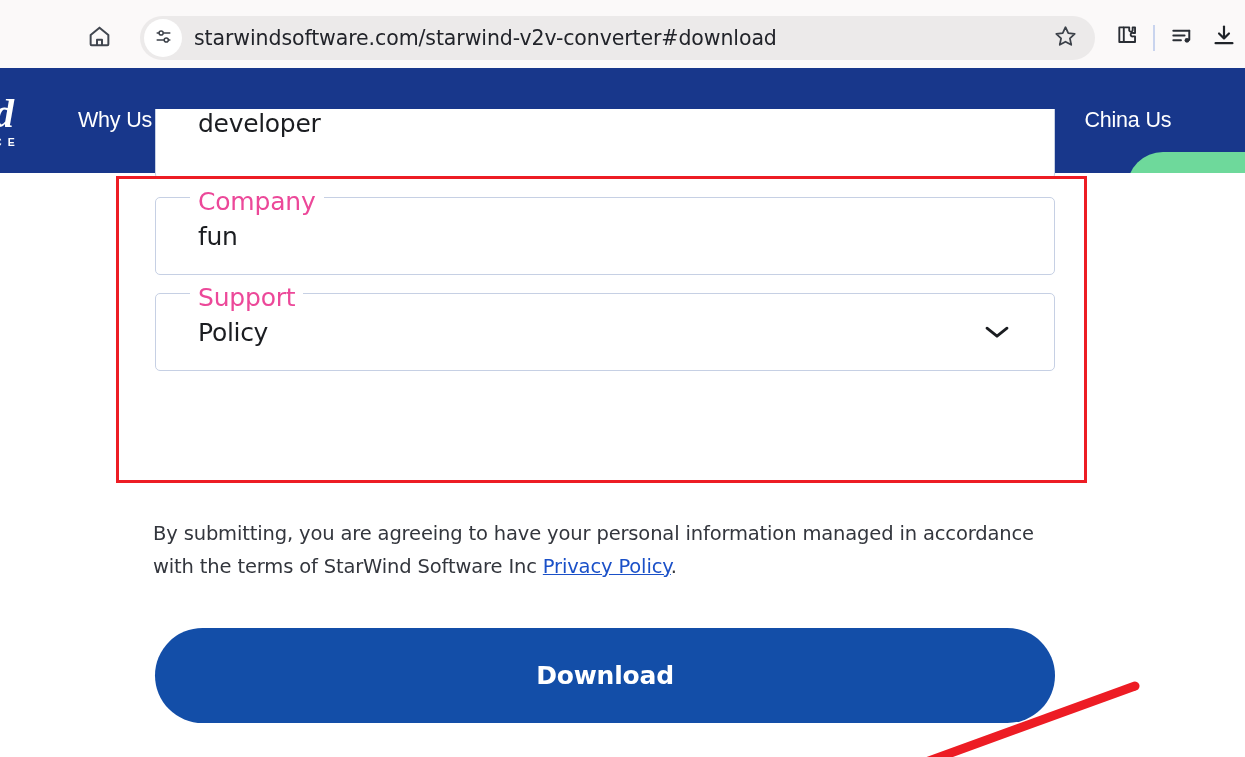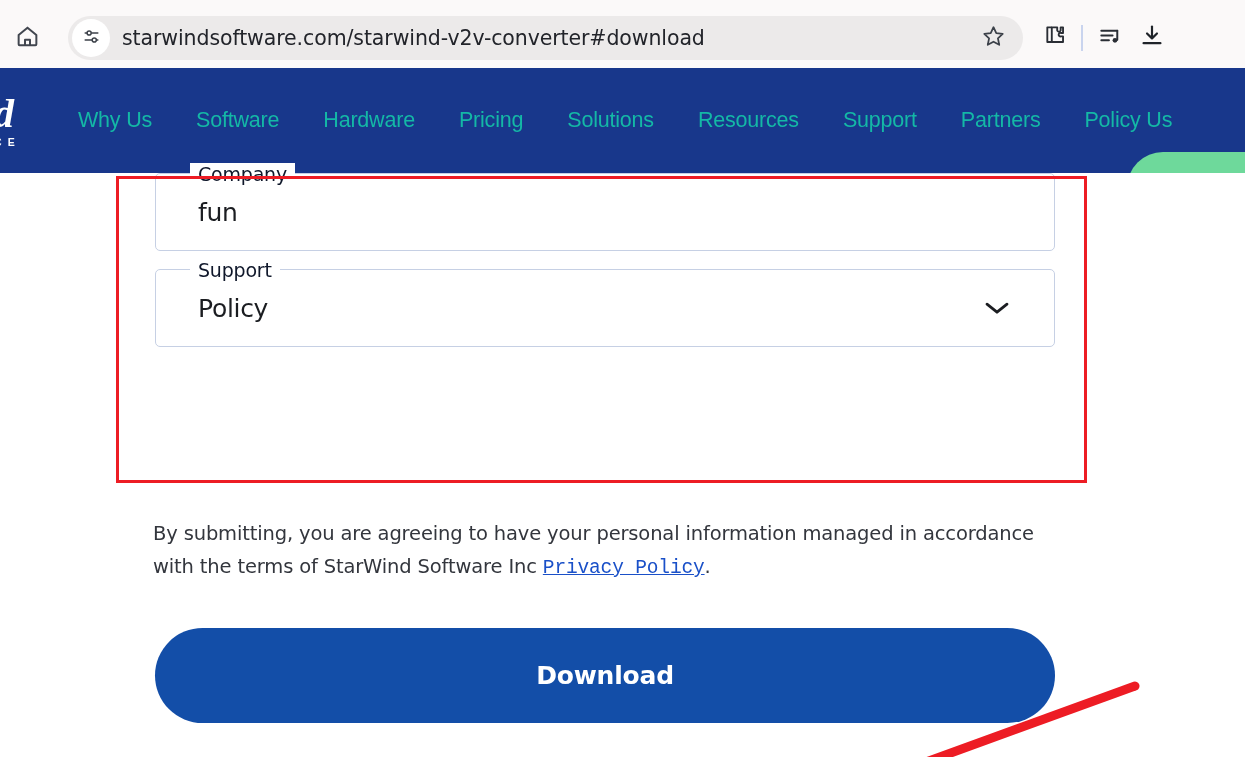--- a/index.html
+++ b/index.html
@@ -9,21 +9,21 @@
     background: #ffffff;
     font-family: "Liberation Sans", sans-serif;
     overflow: hidden;
   }
   .screen { position: relative; width: 1245px; height: 757px; background:#fff; }
 
   
   .browser-bar {
     position: absolute; left:0; top:0; width:1245px; height:76px;
     background:#fbf9f9;
-    display:flex; align-items:center;
+    display:flex; align-items:center;justify-content:flex-end;
   }
   .home-btn {
     width:46px; height:46px; margin-left:4px;
     display:flex; align-items:center; justify-content:center;
     border-radius:50%; flex:0 0 auto;
   }
   .omnibox {
     flex:1 1 auto; height:44px; margin-left:18px; margin-right:10px;
     background:#eceaea; border-radius:22px;
     display:flex; align-items:center; padding-right:8px;
@@ -65,21 +65,21 @@
     line-height:40px; color:#ffffff; margin-left:-6px;
   }
   .logo-sub {
     font-size:10.5px; font-weight:bold; letter-spacing:1.6px;
     color:#ffffff; margin-top:2px; margin-left:-6px;
   }
   .nav-links {
     display:flex; align-items:center; margin-left:56px; gap:0px;
   }
   .nav-link {
-    color:#14b8a6; font-size:21.5px; padding:0 22px;
+    color:#ffffff; font-size:21.5px; padding:0 22px;
     white-space:nowrap; text-decoration:none; letter-spacing:-0.2px;
   }
   .nav-cta {
     position:absolute; right:-62px; top:84px;
     height:72px; min-width:180px;
     background:#6ed99b; border-radius:36px;
     display:flex; align-items:center; padding-left:46px;
     color:#ffffff; font-size:22px; font-weight:bold; white-space:nowrap;
   }
 
@@ -91,21 +91,21 @@
   .mui-field {
     position:relative; width:900px; height:78px;
     border:1px solid #c6d0e4; border-radius:5px;
     background:#ffffff;
     margin-bottom:18px;
   }
   .mui-field.first { height:70px; margin-top:-64px; border-top:none; border-radius:0 0 5px 5px; }
   .mui-label {
     position:absolute; left:34px; top:-11px;
     background:#ffffff; padding:0 8px;
-    font-size:19px; color:#0f172a; letter-spacing:-0.2px;
+    font-size:25px; color:#ec4899; letter-spacing:-0.2px;
     font-family:"DejaVu Sans", sans-serif;
   }
   .mui-value {
     position:absolute; left:42px; top:50%; transform:translateY(-50%);
     font-size:25px; color:#1b1d21; letter-spacing:-0.3px;
     font-family:"DejaVu Sans", sans-serif;
   }
   .mui-field.first .mui-value { top:auto; bottom:40px; transform:none; }
   .chevron {
     position:absolute; right:44px; top:50%; transform:translateY(-50%);
@@ -117,21 +117,21 @@
     position:absolute; left:116px; top:3px; width:971px; height:307px;
     border:3px solid #ed1c24; pointer-events:none; z-index:5;
   }
 
   
   .disclaimer {
     position:absolute; left:153px; top:344px; width:895px;
     font-size:19.5px; line-height:33px; color:#33363d;
     letter-spacing:-0.15px; font-family:"DejaVu Sans", sans-serif;
   }
-  .disclaimer a { color:#1a50c8; text-decoration:underline;font-family:Liberation Mono, monospace; }
+  .disclaimer a { color:#1a50c8; text-decoration:underline; }
 
   
   .dl-btn {
     position:absolute; left:155px; top:455px;
     width:900px; height:95px; background:#134ea8;
     border-radius:48px; border:none;
     display:flex; align-items:center; justify-content:center;
     color:#ffffff; font-size:25px; font-weight:bold; letter-spacing:-0.2px;
     font-family:"DejaVu Sans", sans-serif; cursor:pointer;
   }
@@ -223,32 +223,35 @@
 
     <div class="nav-links">
       <a class="nav-link" href="#">Why Us</a>
       <a class="nav-link" href="#">Software</a>
       <a class="nav-link" href="#">Hardware</a>
       <a class="nav-link" href="#">Pricing</a>
       <a class="nav-link" href="#">Solutions</a>
       <a class="nav-link" href="#">Resources</a>
       <a class="nav-link" href="#">Support</a>
       <a class="nav-link" href="#">Partners</a>
-      <a class="nav-link" href="#">Policy Us</a>
+      <a class="nav-link" href="#">China Us</a>
     </div>
 
     <div class="nav-cta">
       <span>Download</span>
     </div>
   </div>
 
   <div class="content">
 
     <div class="field-area">
 
+      <div class="mui-field first">
+        <div class="mui-value">developer</div>
+      </div>
 
       <div class="mui-field">
         <div class="mui-label">Company</div>
         <div class="mui-value">fun</div>
       </div>
 
       <div class="mui-field">
         <div class="mui-label">Support</div>
         <div class="mui-value">Policy</div>
         <span class="chevron">

